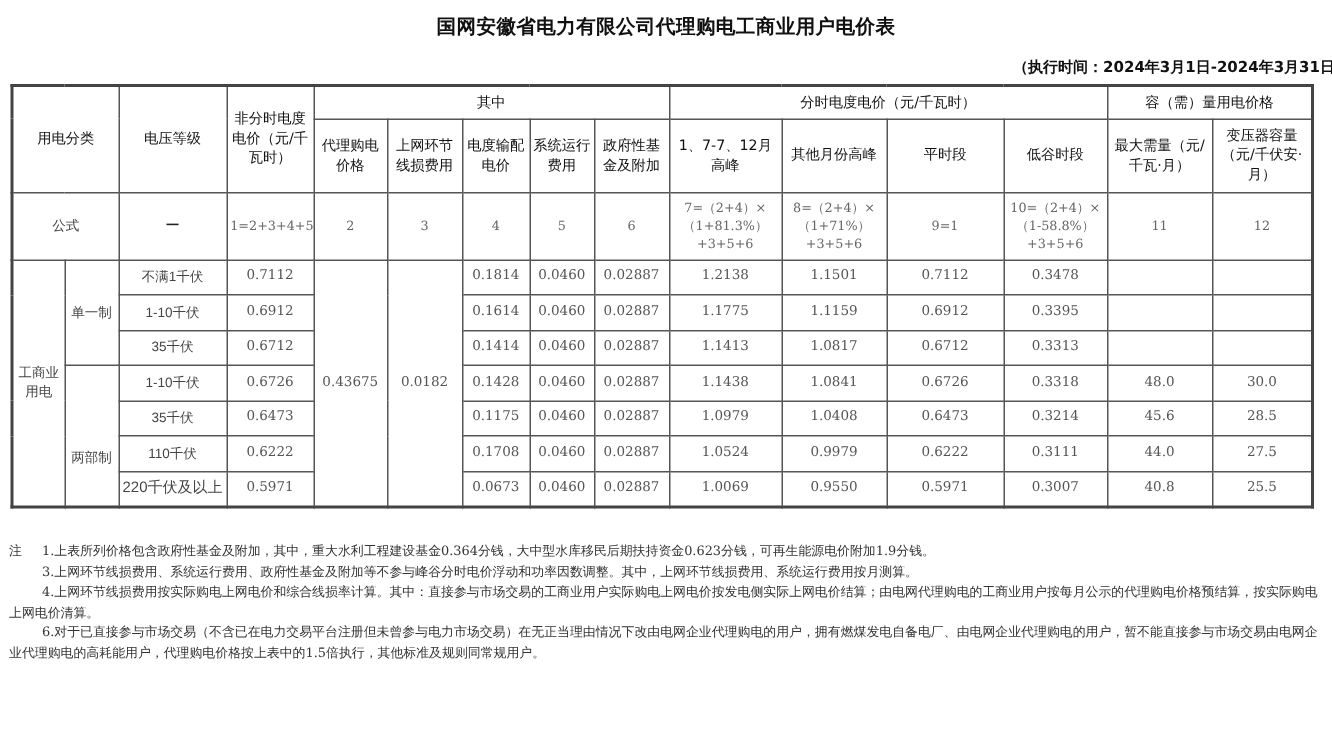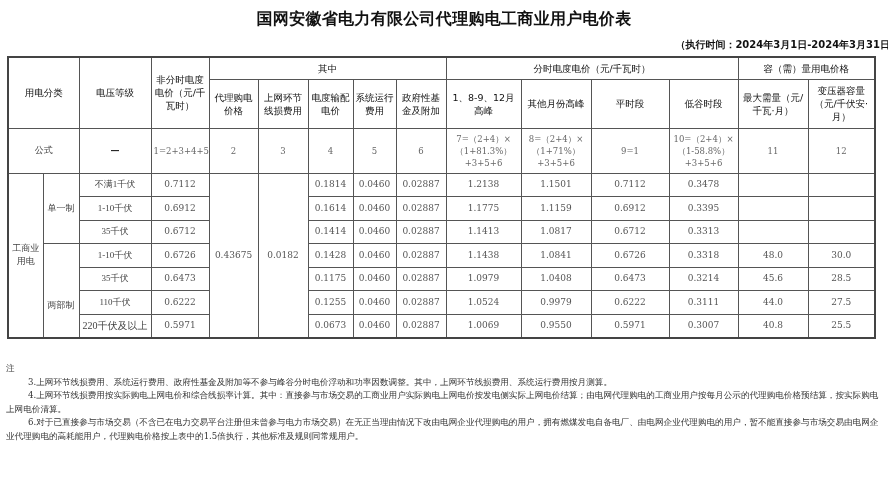--- a/index.html
+++ b/index.html
@@ -1,28 +1,28 @@
 <!DOCTYPE html>
 <html><head>
 <meta charset="utf-8">
 <style>
   html, body { margin: 0; padding: 0; background: #ffffff; }
   body { width: 888px; height: 495px; position: relative; overflow: hidden;
          font-family: "DejaVu Sans", "Liberation Sans", sans-serif; color: #222; }
   .title { position: absolute; left: 0; top: 9px; width: 888px; text-align: center;
-           font-size: 16px; font-weight: bold; color: #111; letter-spacing: 0.3px; }
+           font-size: 13px; font-weight: bold; color: #111; letter-spacing: 0.3px; }
   .subtitle { position: absolute; left: 12px; top: 38px; width: 888px; text-align: right;
               font-size: 10px; font-weight: bold; color: #111; }
   table.tariff { position: absolute; left: 7px; top: 56px; border-collapse: collapse;
                  table-layout: fixed; width: 867px; }
   table.tariff td, table.tariff th { border: 1px solid #555; text-align: center; vertical-align: middle;
                  padding: 0 2px; line-height: 13px; overflow: hidden; }
   table.tariff th { font-size: 9.5px; font-weight: normal; color: #111; }
   table.tariff td { font-size: 9px; color: #555; font-family: "DejaVu Serif", "Liberation Serif", serif; }
-  table.tariff td.label { font-family: Liberation Serif, serif; color: #444; margin-left: 39px; }
+  table.tariff td.label { font-family: Liberation Sans, sans-serif; color: #444; margin-left: 39px; }
   table.tariff td.formula { font-size: 8.5px; color: #666; line-height: 12px; }
   table.tariff { border: 2px solid #444; }
   tr.h1 { height: 22px; } tr.h2 { height: 49px; } tr.fr { height: 45px; } tr.dr { height: 23.5px; }
   .notes { position: absolute; left: 6px; top: 362px; width: 876px; font-size: 8.6px;
            color: #333; line-height: 13.6px; font-family: "DejaVu Serif", "Liberation Serif", serif; }
   .notes p { margin: 0; }
   .notes .first { display: flex; }
   .notes .note-prefix { width: 22px; flex: none; }
 </style>
 </head>
@@ -57,21 +57,21 @@
     <th colspan="5">其中</th>
     <th colspan="4">分时电度电价（元/千瓦时）</th>
     <th colspan="2">容（需）量用电价格</th>
   </tr>
   <tr class="h2">
     <th>代理购电价格</th>
     <th>上网环节线损费用</th>
     <th>电度输配电价</th>
     <th>系统运行费用</th>
     <th>政府性基金及附加</th>
-    <th>1、8-9、12月高峰</th>
+    <th>1、7-7、12月高峰</th>
     <th>其他月份高峰</th>
     <th>平时段</th>
     <th>低谷时段</th>
     <th>最大需量（元/千瓦·月）</th>
     <th>变压器容量（元/千伏安·月）</th>
   </tr>
   <tr class="fr">
     <td colspan="2" class="label">公式</td>
     <td style="font-weight:bold;color:#222">—</td>
     <td class="formula">1=2+3+4+5+6</td>
@@ -155,21 +155,21 @@
     <td>1.0979</td>
     <td>1.0408</td>
     <td>0.6473</td>
     <td>0.3214</td>
     <td>45.6</td>
     <td>28.5</td>
   </tr>
   <tr class="dr">
     <td class="label">110千伏</td>
     <td>0.6222</td>
-    <td>0.1255</td>
+    <td>0.1708</td>
     <td>0.0460</td>
     <td>0.02887</td>
     <td>1.0524</td>
     <td>0.9979</td>
     <td>0.6222</td>
     <td>0.3111</td>
     <td>44.0</td>
     <td>27.5</td>
   </tr>
   <tr class="dr">
@@ -184,17 +184,18 @@
     <td>0.3007</td>
     <td>40.8</td>
     <td>25.5</td>
   </tr>
 </tbody>
   </table>
 
 <div class="notes">
   <div class="first">
     <span class="note-prefix">注</span>
+    <span>1.上表所列价格包含政府性基金及附加，其中，重大水利工程建设基金0.364分钱，大中型水库移民后期扶持资金0.623分钱，可再生能源电价附加1.9分钱。</span>
   </div>
   <p style="text-indent:22px">3.上网环节线损费用、系统运行费用、政府性基金及附加等不参与峰谷分时电价浮动和功率因数调整。其中，上网环节线损费用、系统运行费用按月测算。</p>
   <p style="text-indent:22px">4.上网环节线损费用按实际购电上网电价和综合线损率计算。其中：直接参与市场交易的工商业用户实际购电上网电价按发电侧实际上网电价结算；由电网代理购电的工商业用户按每月公示的代理购电价格预结算，按实际购电上网电价清算。</p>
   <p style="text-indent:22px">6.对于已直接参与市场交易（不含已在电力交易平台注册但未曾参与电力市场交易）在无正当理由情况下改由电网企业代理购电的用户，拥有燃煤发电自备电厂、由电网企业代理购电的用户，暂不能直接参与市场交易由电网企业代理购电的高耗能用户，代理购电价格按上表中的1.5倍执行，其他标准及规则同常规用户。</p>
 </div>
 
 </body></html>

